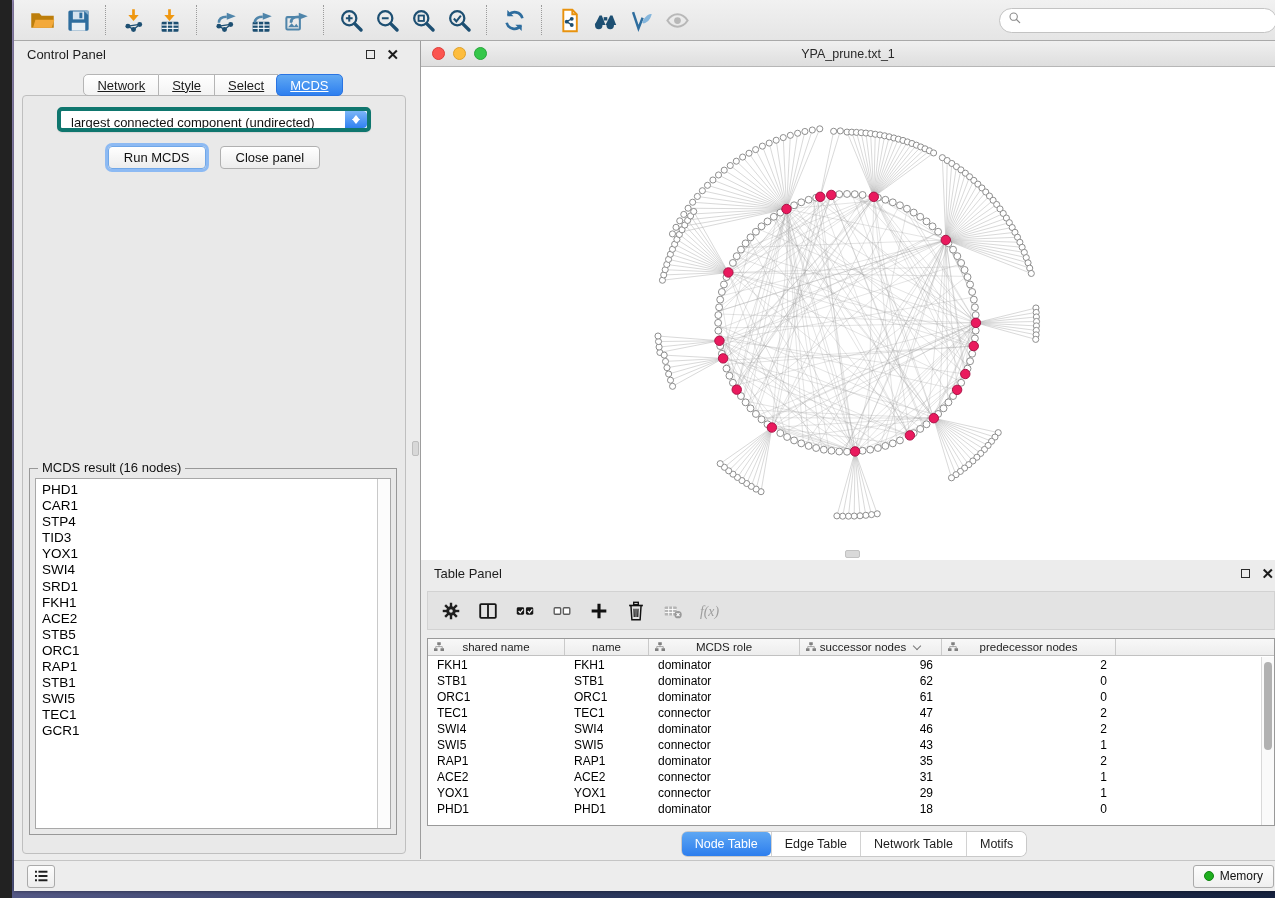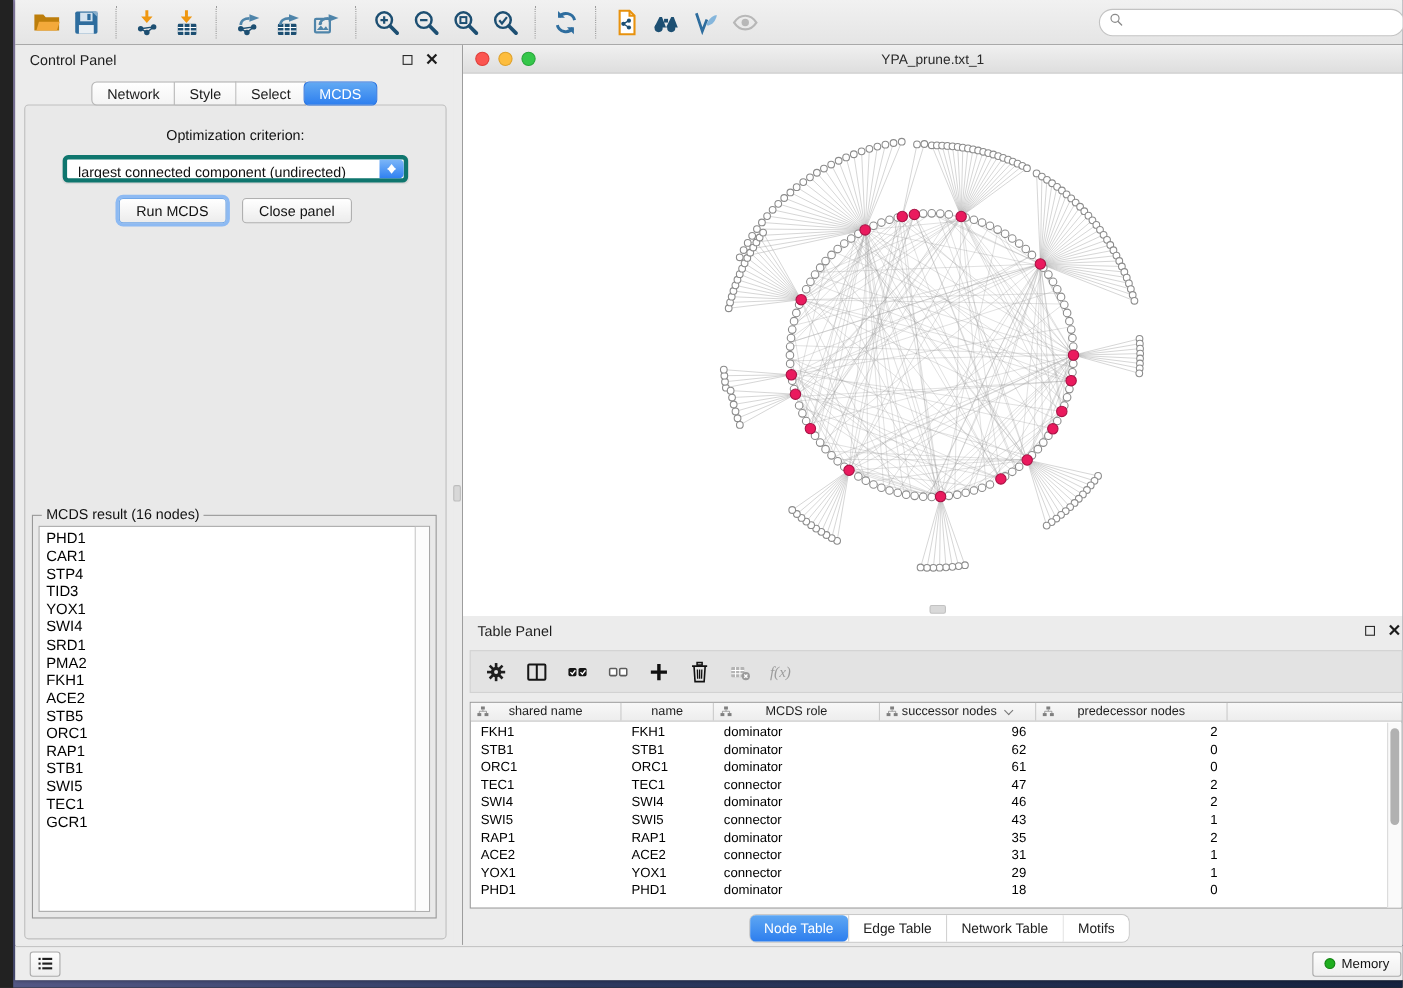--- a/index.html
+++ b/index.html
@@ -23,21 +23,21 @@
   
   .phead{height:27px;display:flex;align-items:center;padding:0 13px;font-size:13px;color:#1d1d1d;}
   .wctl{margin-left:auto;display:flex;gap:11px;align-items:center;}
   .float-ico{width:9px;height:9px;border:1.6px solid #2b2b2b;display:inline-block;}
   .close-ico{font-size:15px;font-weight:bold;color:#1b1b1b;line-height:1;cursor:pointer;}
 
   
   .cpanel{position:absolute;left:0;top:41px;width:398px;bottom:32px;background:#ececec;}
   .seg-row{display:flex;justify-content:center;margin-top:6px;position:relative;z-index:2;}
   .seg{height:22px;padding:0 13px;font-size:13px;color:#1c1c1c;background:linear-gradient(#ffffff,#f3f3f3);
-    border:1px solid #b5b5b5;border-left:none;display:flex;align-items:center;cursor:pointer;font-family:"Liberation Sans",sans-serif;}
+    border:1px solid #b5b5b5;border-left:none;display:flex;align-items:center;cursor:pointer;font-family:"Liberation Sans",sans-serif;text-decoration:underline;}
   .seg:first-child{border-left:1px solid #b5b5b5;border-radius:5px 0 0 5px;}
   .seg:last-child{border-radius:0 5px 5px 0;}
   .seg.sel{background:linear-gradient(#61a9f3,#2e7fef);color:#fff;border:1px solid #2a74e2;border-radius:5px;margin-left:-2px;}
   .content-box{position:absolute;left:8px;right:6px;top:54px;bottom:5px;background:#e9e9e9;border:1px solid #bfbfbf;border-radius:4px;}
   .opt-label{margin-top:19px;text-align:center;font-size:13px;color:#111;}
   .dropdown{margin:11px auto 0;width:314px;height:25px;background:#fff;border:4px solid #0f766e;border-radius:5px;
     display:flex;align-items:stretch;cursor:pointer;box-shadow:0 1px 1px rgba(0,0,0,.08);}
   .dd-text{flex:1;font-size:13px;color:#111;padding:4px 0 0 10px;white-space:nowrap;overflow:hidden;}
   .dd-cap{width:22px;border-radius:0 4px 4px 0;background:linear-gradient(#7cb6f8,#3081f1);position:relative;}
   .dd-cap::before{content:"";position:absolute;left:7px;top:4px;border-left:4px solid transparent;border-right:4px solid transparent;border-bottom:5px solid #fff;}
@@ -283,41 +283,39 @@
         <span class="close-ico">✕</span>
       </span>
     </div>
     <div class="seg-row">
           <button class="seg">Network</button>
           <button class="seg">Style</button>
           <button class="seg">Select</button>
           <button class="seg sel">MCDS</button>
         </div>
     <div class="content-box">
-      <div class="opt-label">Optimization criterion:</div>
       <div class="dropdown">
         <span class="dd-text">largest connected component (undirected)</span>
         <span class="dd-cap"></span>
       </div>
       <div class="btn-row">
         <button class="btn focused">Run MCDS</button>
         <button class="btn">Close panel</button>
       </div>
       <div class="groupbox">
         <span class="legend">MCDS result (16 nodes)</span>
         <div class="listbox">
           <div class="list">
                 <div>PHD1</div>
                 <div>CAR1</div>
                 <div>STP4</div>
                 <div>TID3</div>
                 <div>YOX1</div>
                 <div>SWI4</div>
                 <div>SRD1</div>
-                <div>PMA2</div>
                 <div>FKH1</div>
                 <div>ACE2</div>
                 <div>STB5</div>
                 <div>ORC1</div>
                 <div>RAP1</div>
                 <div>STB1</div>
                 <div>SWI5</div>
                 <div>TEC1</div>
                 <div>GCR1</div>
               </div>

